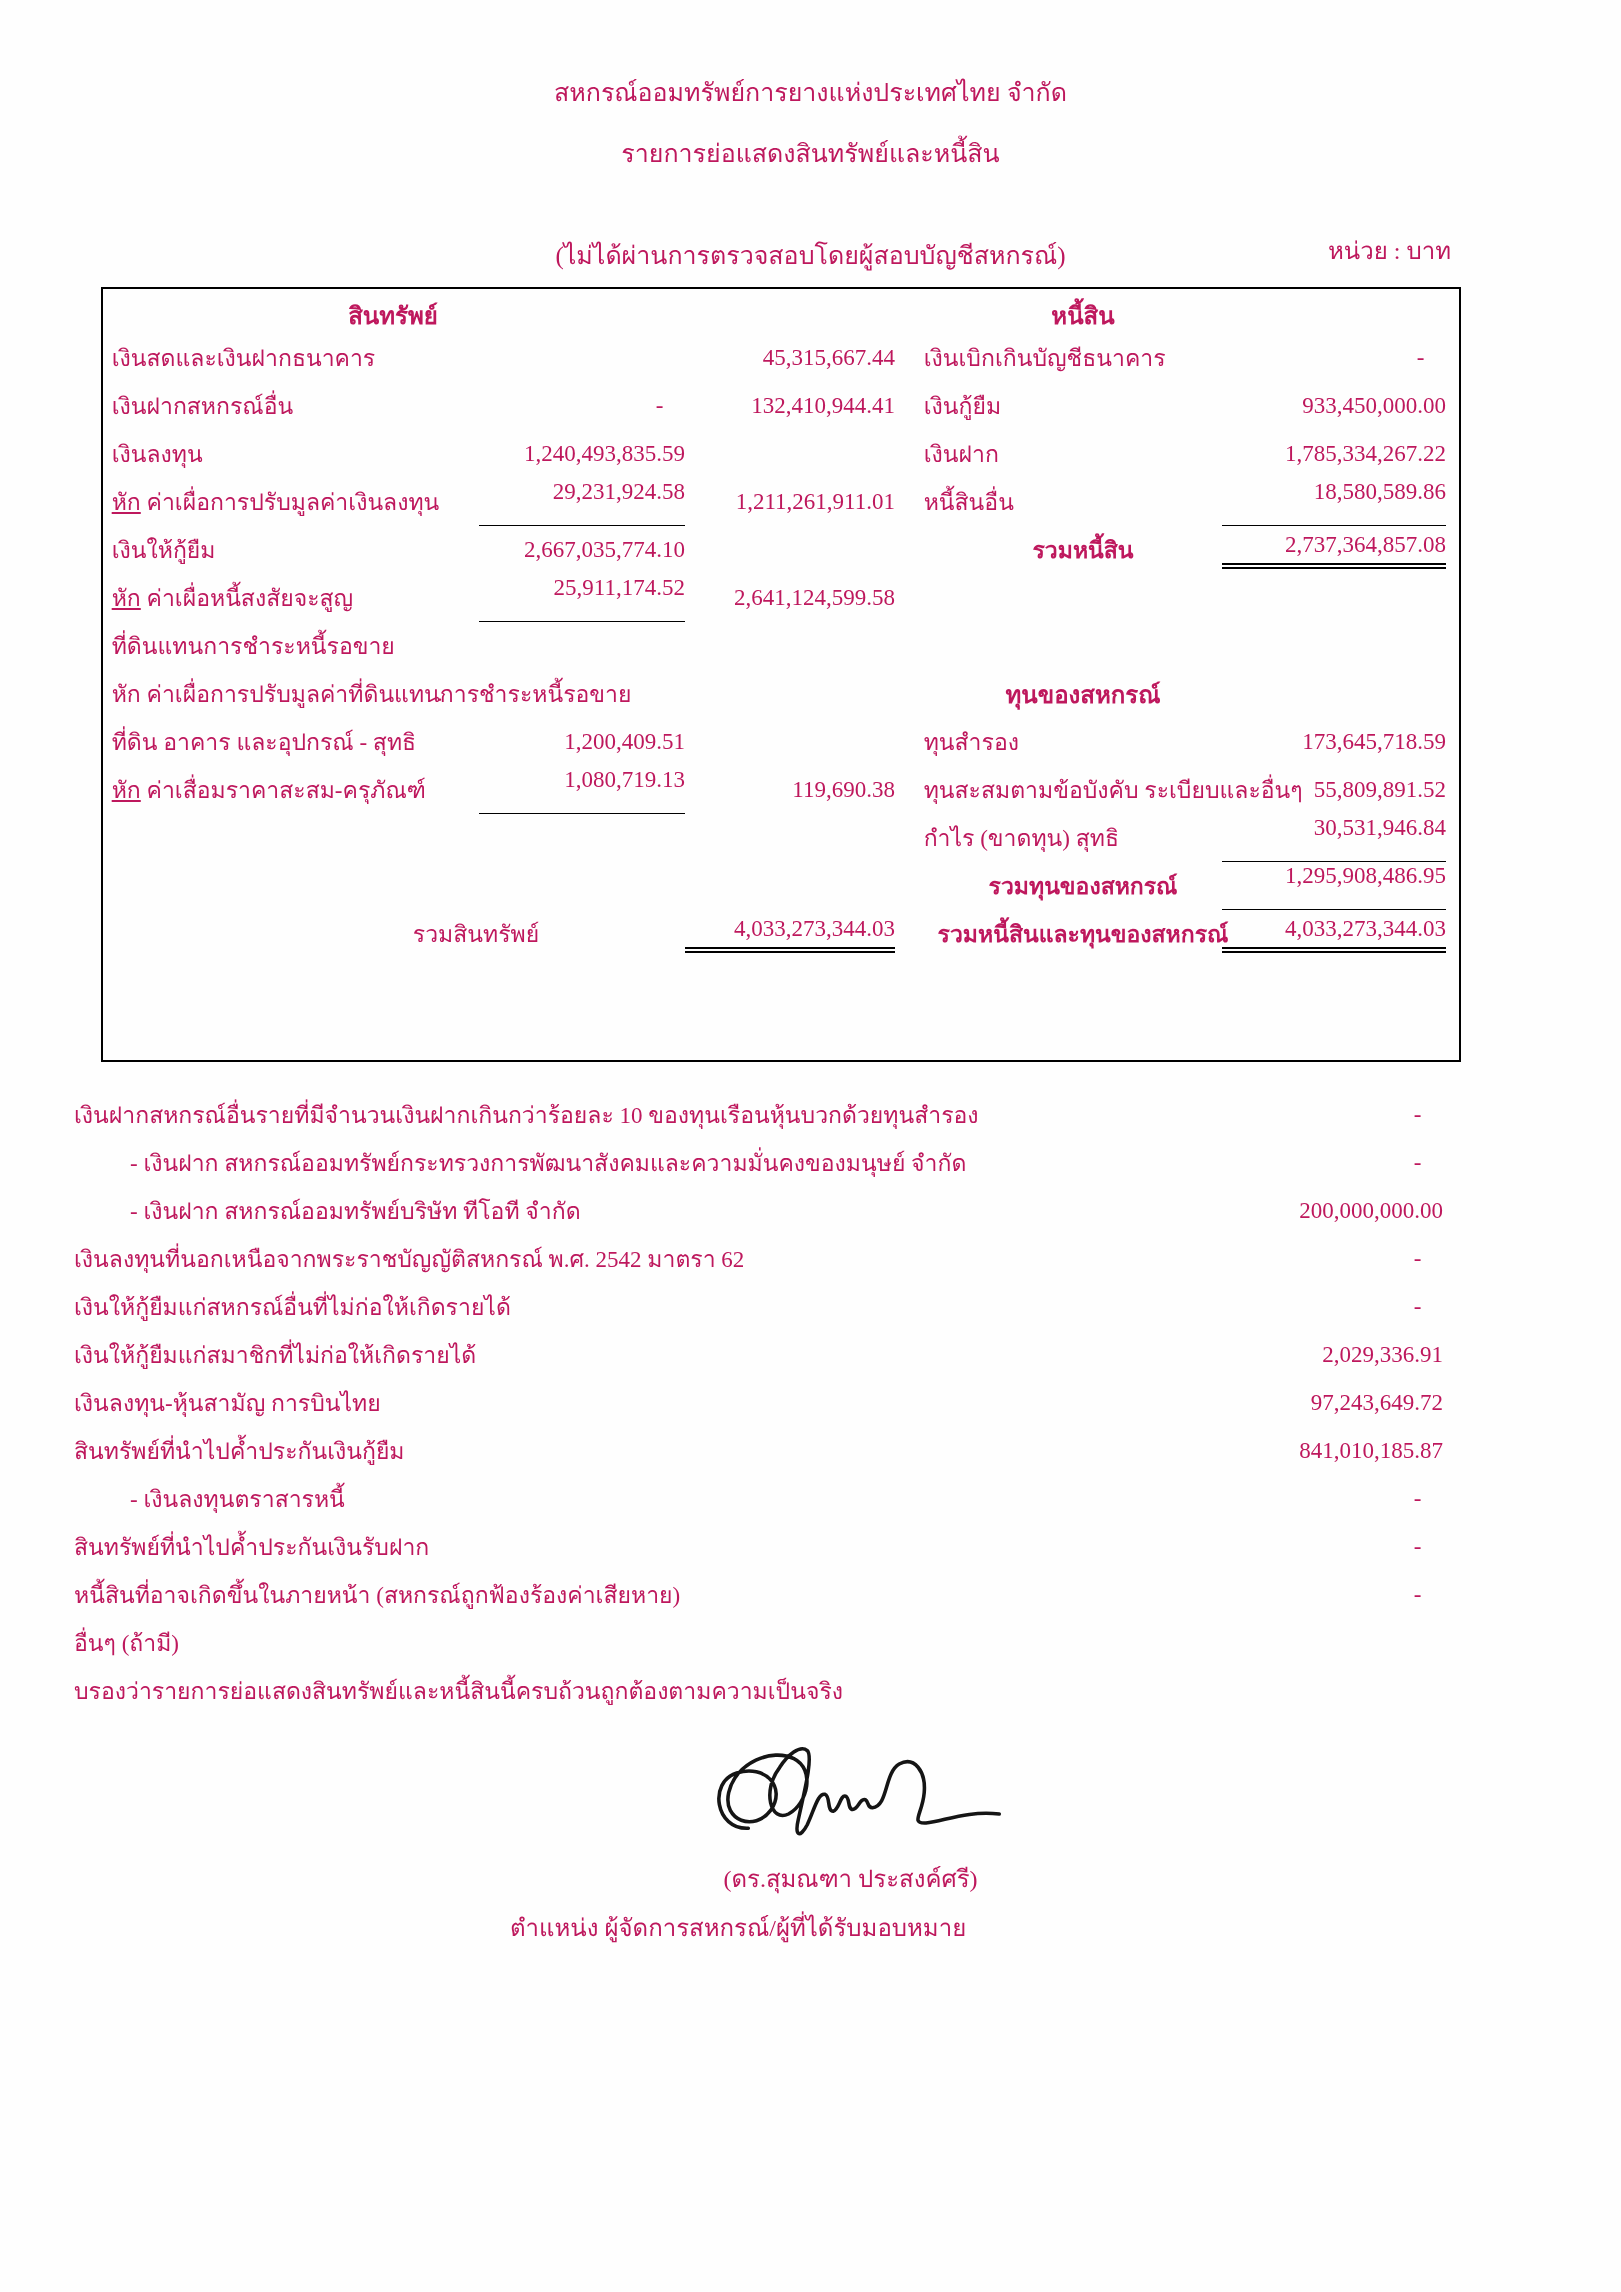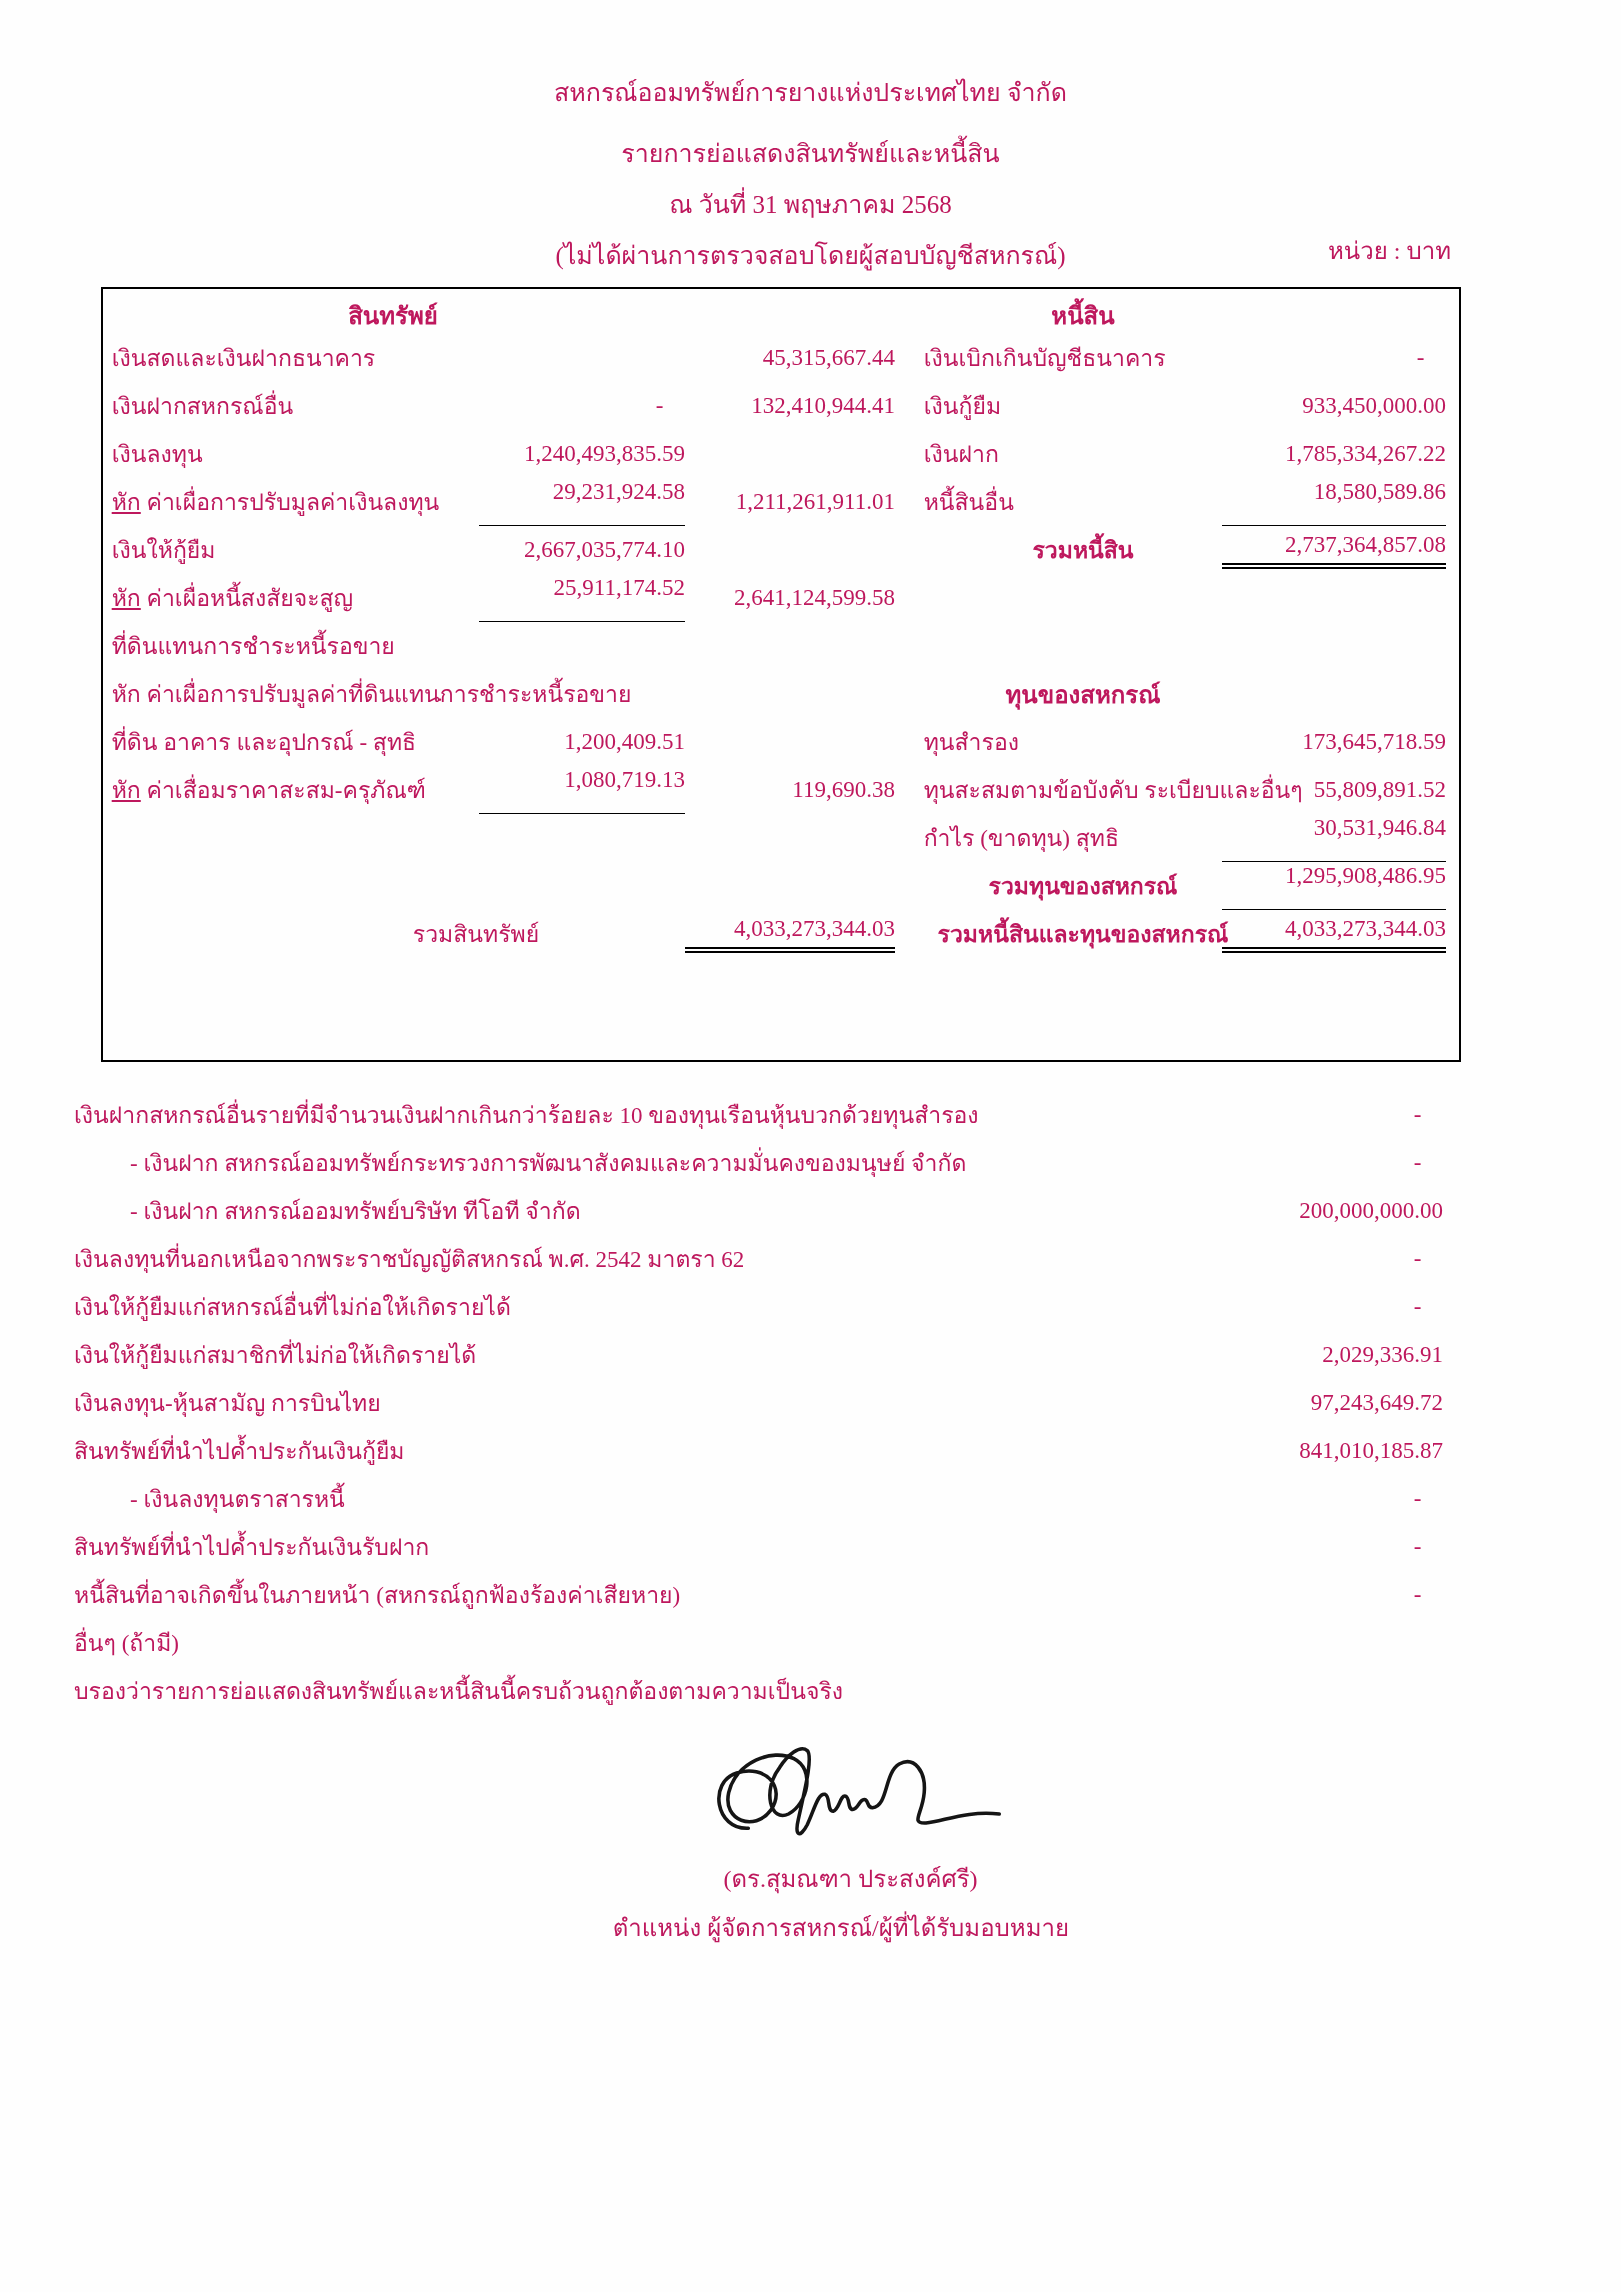--- a/index.html
+++ b/index.html
@@ -30,30 +30,29 @@
   .dash{padding-right:21.5px}
   .middot{position:absolute;left:336px}
   .pfx-u{text-decoration:underline}
   .notes{position:absolute;left:74px;top:1091px;width:1369px}
   .nrow{position:relative;height:48px;display:flex;align-items:center;font-size:23px}
   .nlab{white-space:nowrap}
   .nlab.ind{margin-left:56px}
   .nval{position:absolute;right:0;width:340px;text-align:right}
   .sig-svg{position:absolute;left:699px;top:1739px}
   .signame{position:absolute;left:582px;top:1859px;width:537px;text-align:center;font-size:24px;white-space:nowrap}
-  .sigpos{position:absolute;left:532px;top:1908px;width:537px;text-align:right;font-size:24px;white-space:nowrap}
+  .sigpos{position:absolute;left:510px;top:1908px;width:537px;text-align:left;font-size:24px;white-space:nowrap}
 </style>
 </head>
 <body>
 
 <div class="page">
 
   <div class="ctitle" style="top:72px">สหกรณ์ออมทรัพย์การยางแห่งประเทศไทย จำกัด</div>
   <div class="ctitle" style="top:133px">รายการย่อแสดงสินทรัพย์และหนี้สิน</div>
-  <div class="ctitle" style="top:184px">ณ วันที่ 31 พฤษภาคม 2568</div>
   <div class="ctitle" style="top:235px">(ไม่ได้ผ่านการตรวจสอบโดยผู้สอบบัญชีสหกรณ์)</div>
   <div class="unit">หน่วย : บาท</div>
 
   <div class="box"></div>
 
   <div class="half half-left">
     <div class="sheadline sheadL">สินทรัพย์</div>
     <div class="rows" id="asset-rows">
         <div class="brow">
           <div class="lbl">เงินสดและเงินฝากธนาคาร</div>

